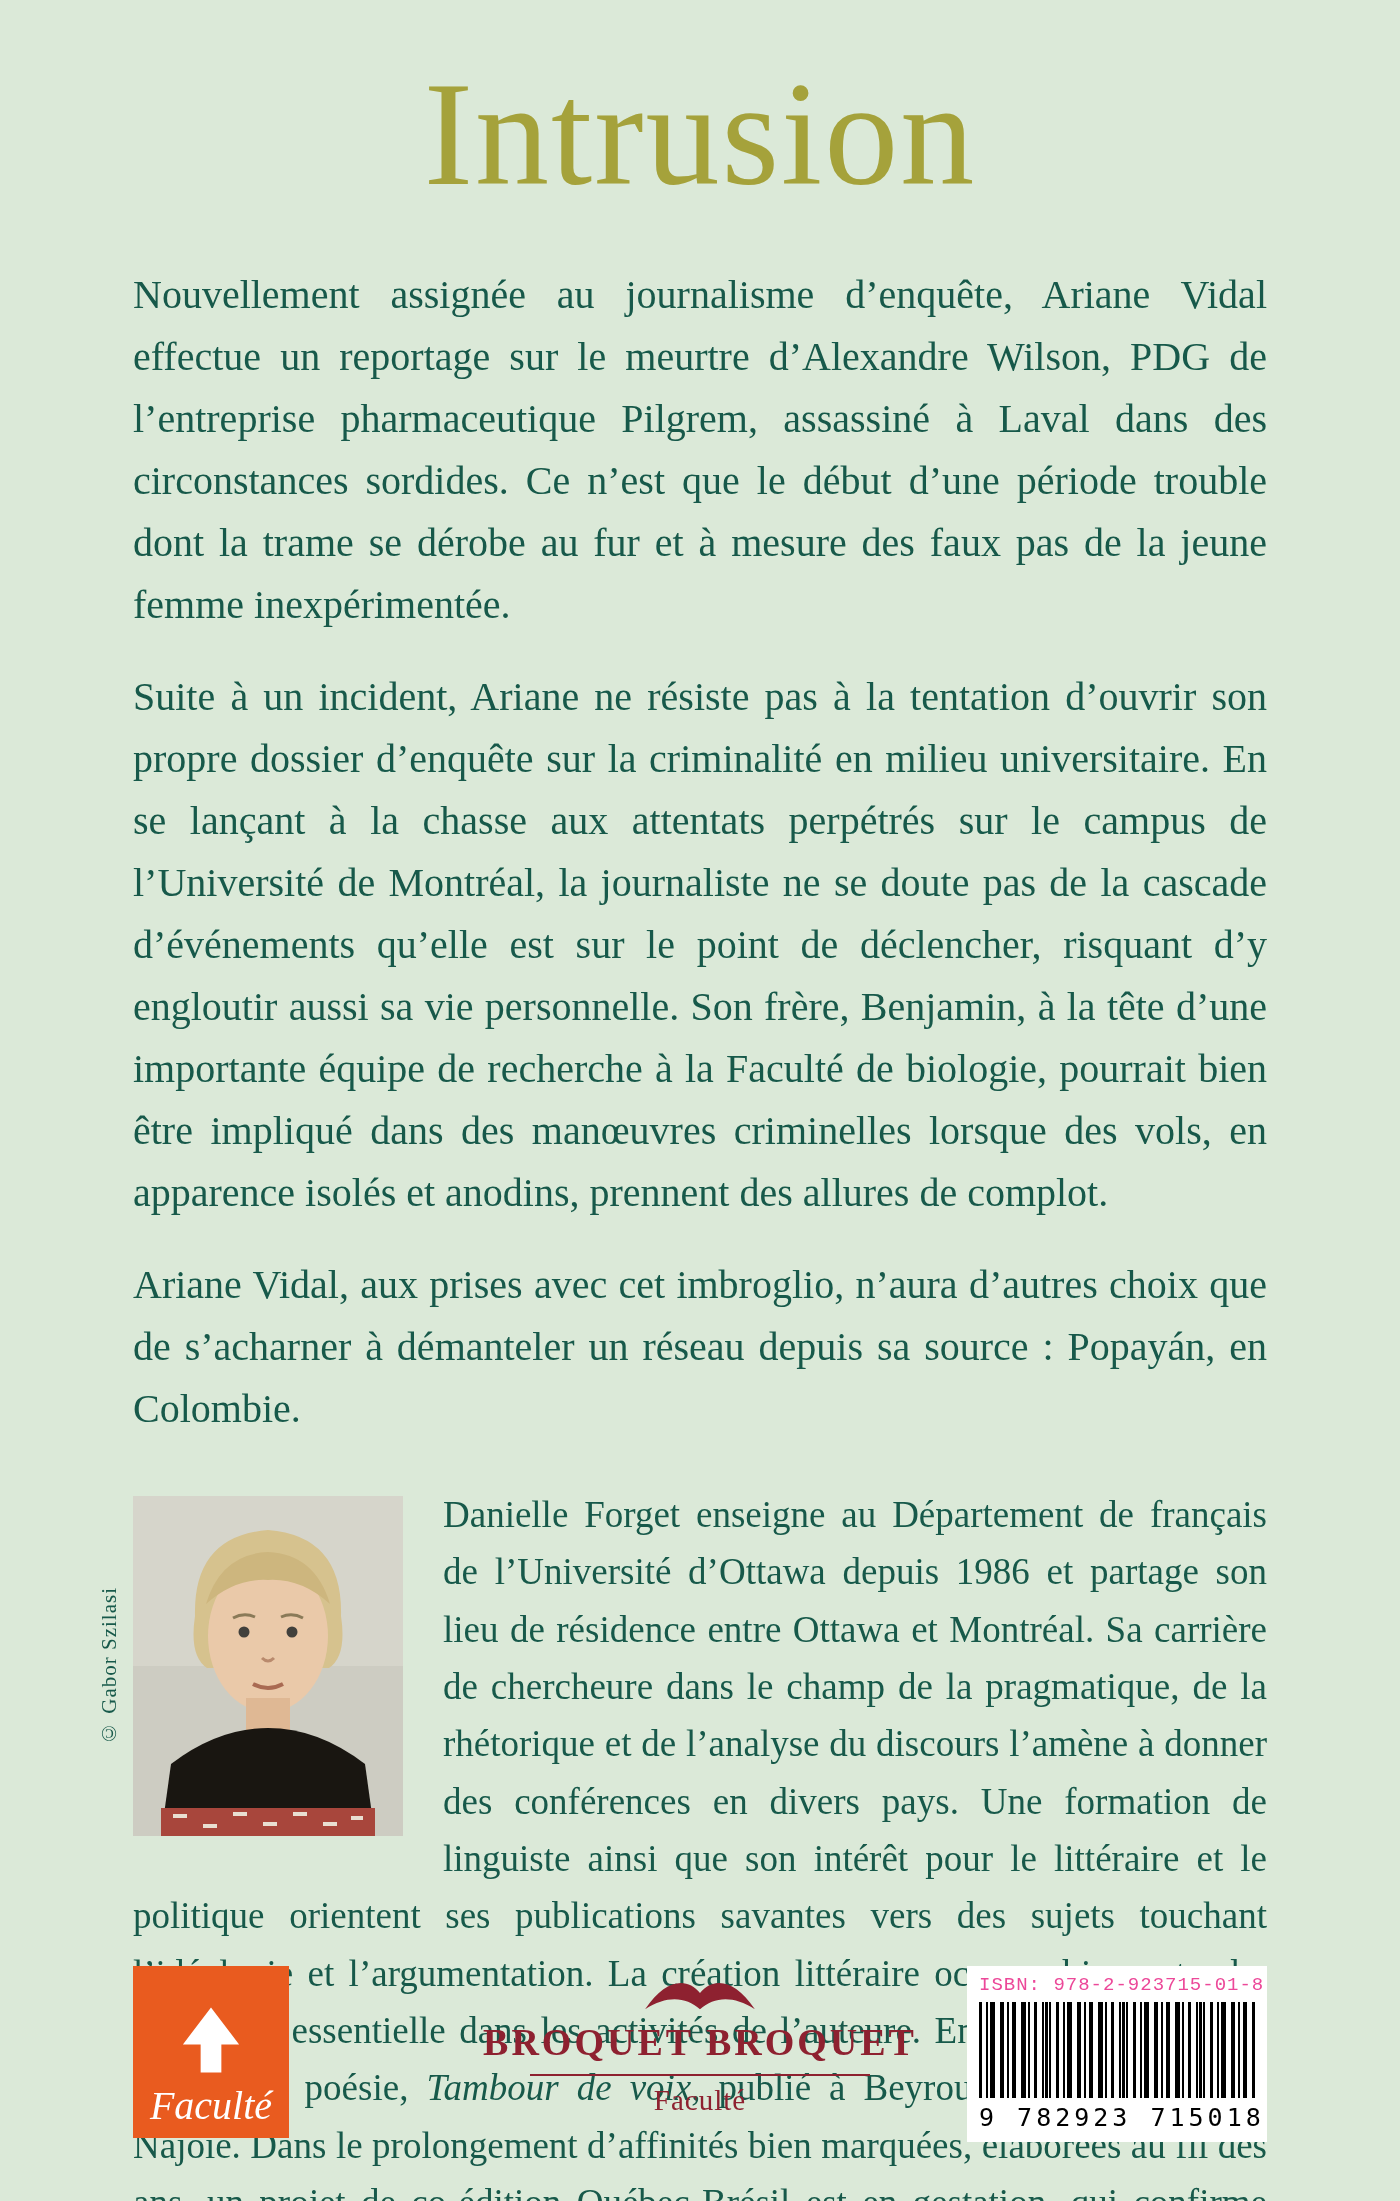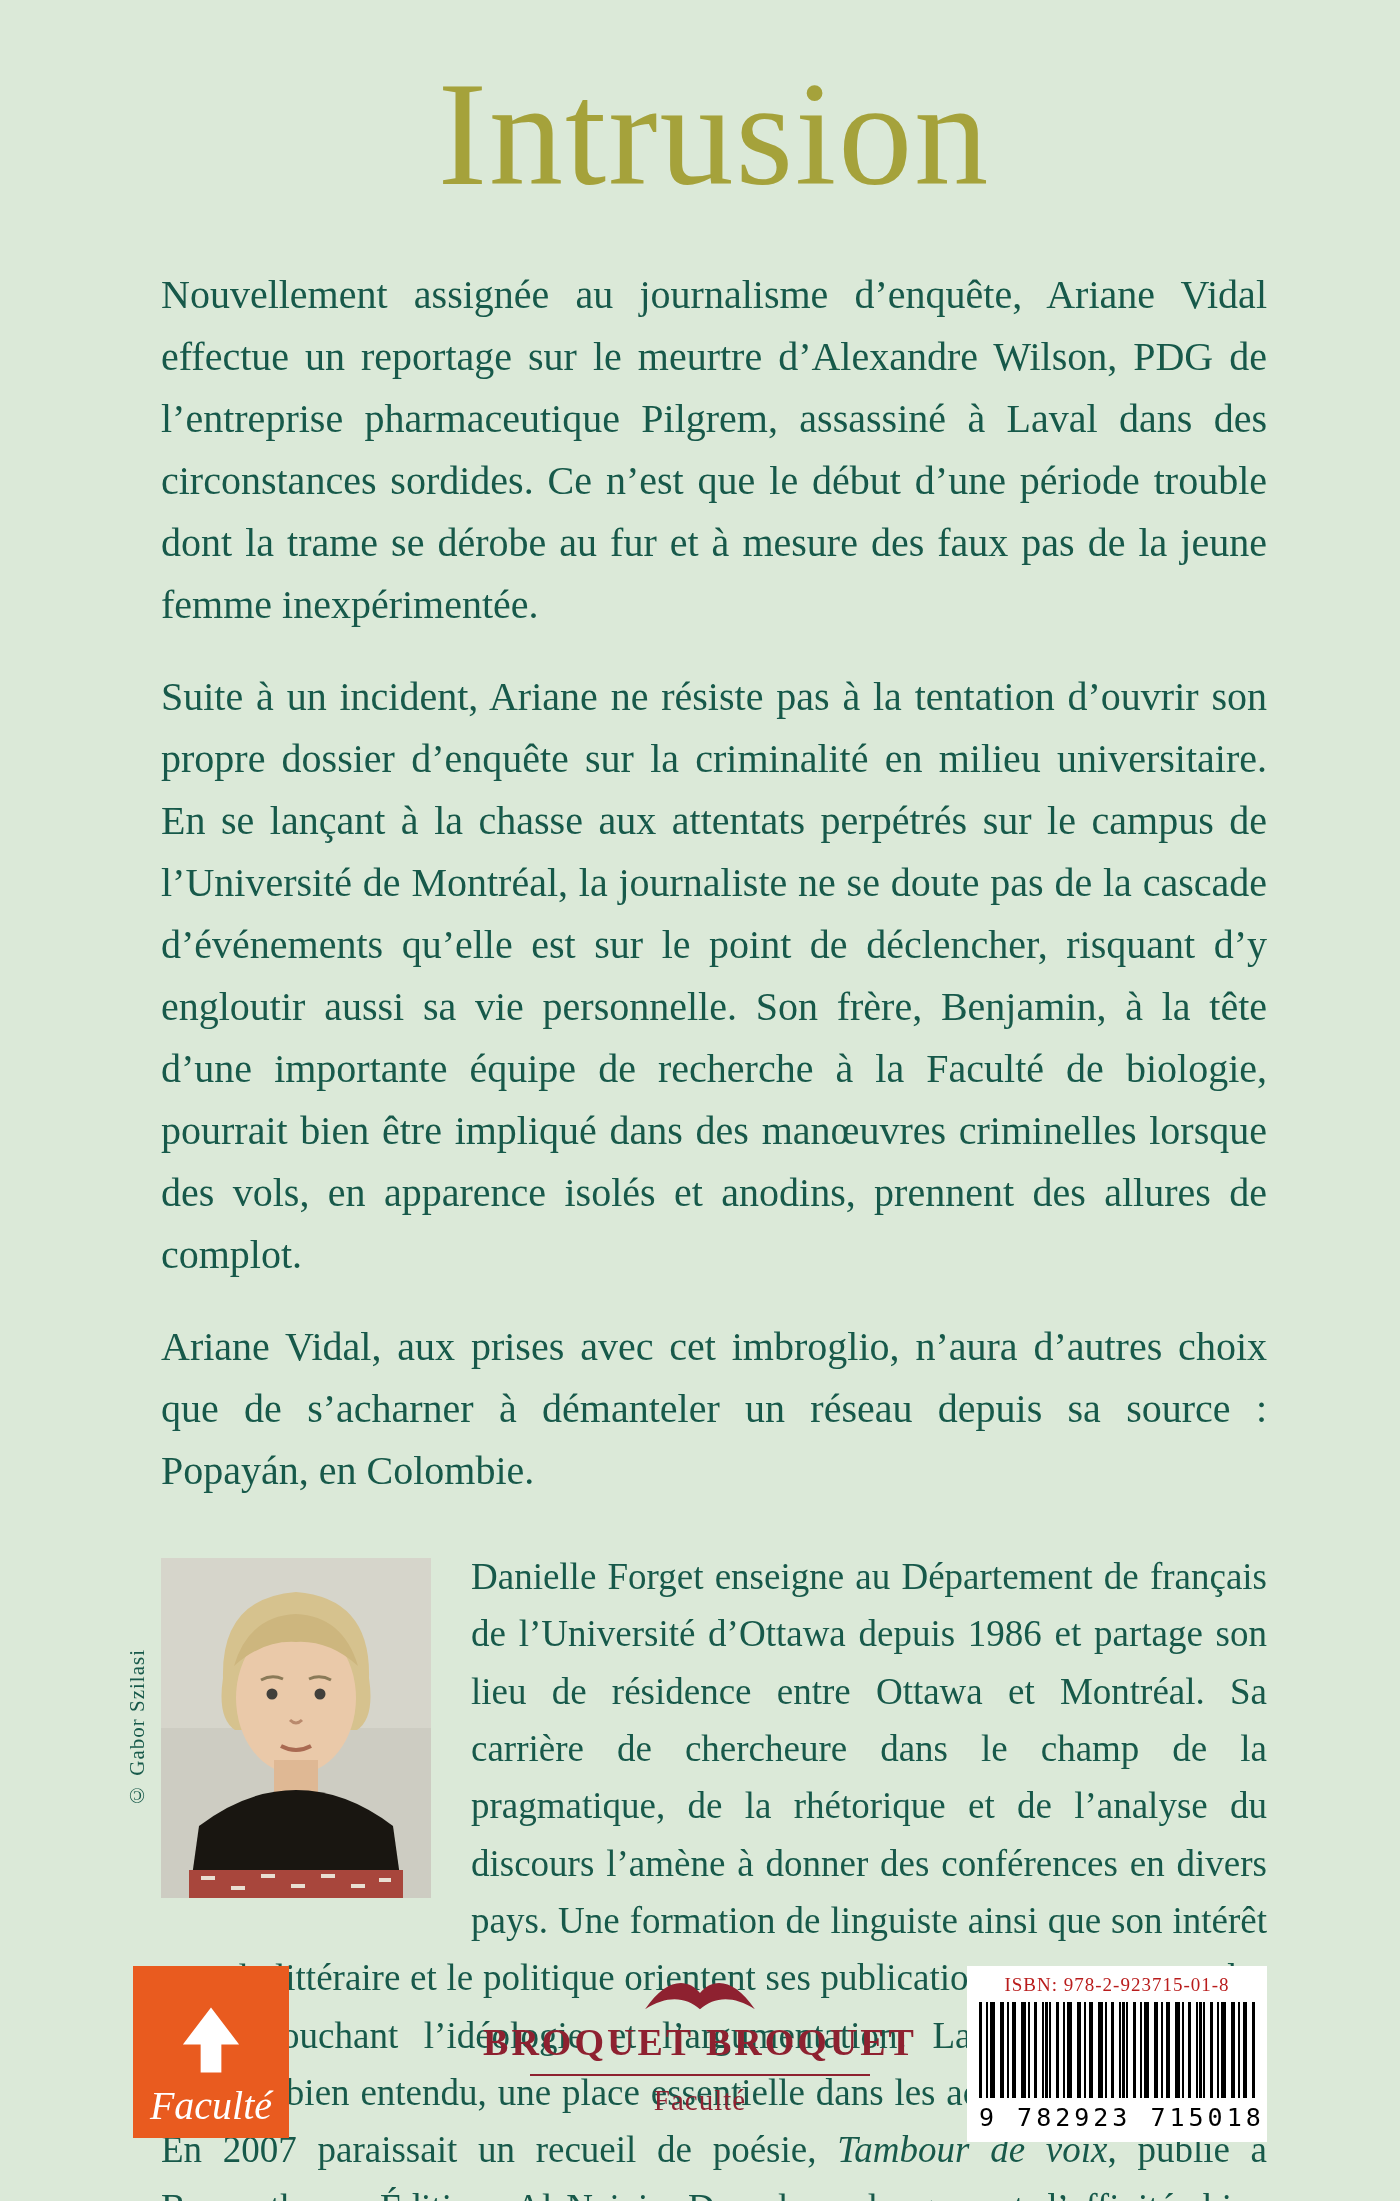--- a/index.html
+++ b/index.html
@@ -5,21 +5,20 @@
   * { box-sizing: border-box; }
   html, body { margin: 0; padding: 0; background: #777; }
   .cover {
     position: relative;
     width: 1400px; height: 2201px;
     margin: 0 auto;
     background: #dbe9d8;
     overflow: hidden;
     font-family: "Liberation Serif", "DejaVu Serif", serif;
     color: #17594a;
-    padding-left: 28px;
   }
   .content { padding: 0 133px; }
   .title {
     margin: 60px 0 56px;
     text-align: center;
     font-size: 148px;
     line-height: 1;
     font-weight: 400;
     letter-spacing: 2px;
     color: #a5a23b;
@@ -78,23 +77,23 @@
   .pub-rule { height: 2px; background: #8e2130; margin: 10px 50px 8px; }
   .pub-role { font-size: 29px; letter-spacing: 1px; }
   .barcode {
     position: absolute; right: 133px; top: 0;
     width: 300px; height: 176px;
     background: #ffffff;
     padding: 8px 12px 10px;
     display: flex; flex-direction: column;
   }
   .isbn {
-    font-family: Liberation Serif, serif;
+    font-family: Liberation Mono, monospace;
     font-size: 19px; letter-spacing: 1px;
-    color: #b91c1c; text-align: center; white-space: nowrap;
+    color: #ec4899; text-align: center; white-space: nowrap;
   }
   .bars {
     flex: 1;
     margin-top: 6px;
     background-color: #fff;
     background-image:
       repeating-linear-gradient(90deg, #000 0 2px, transparent 2px 7px),
       repeating-linear-gradient(90deg, #000 0 3px, transparent 3px 11px);
   }
   .digits {

